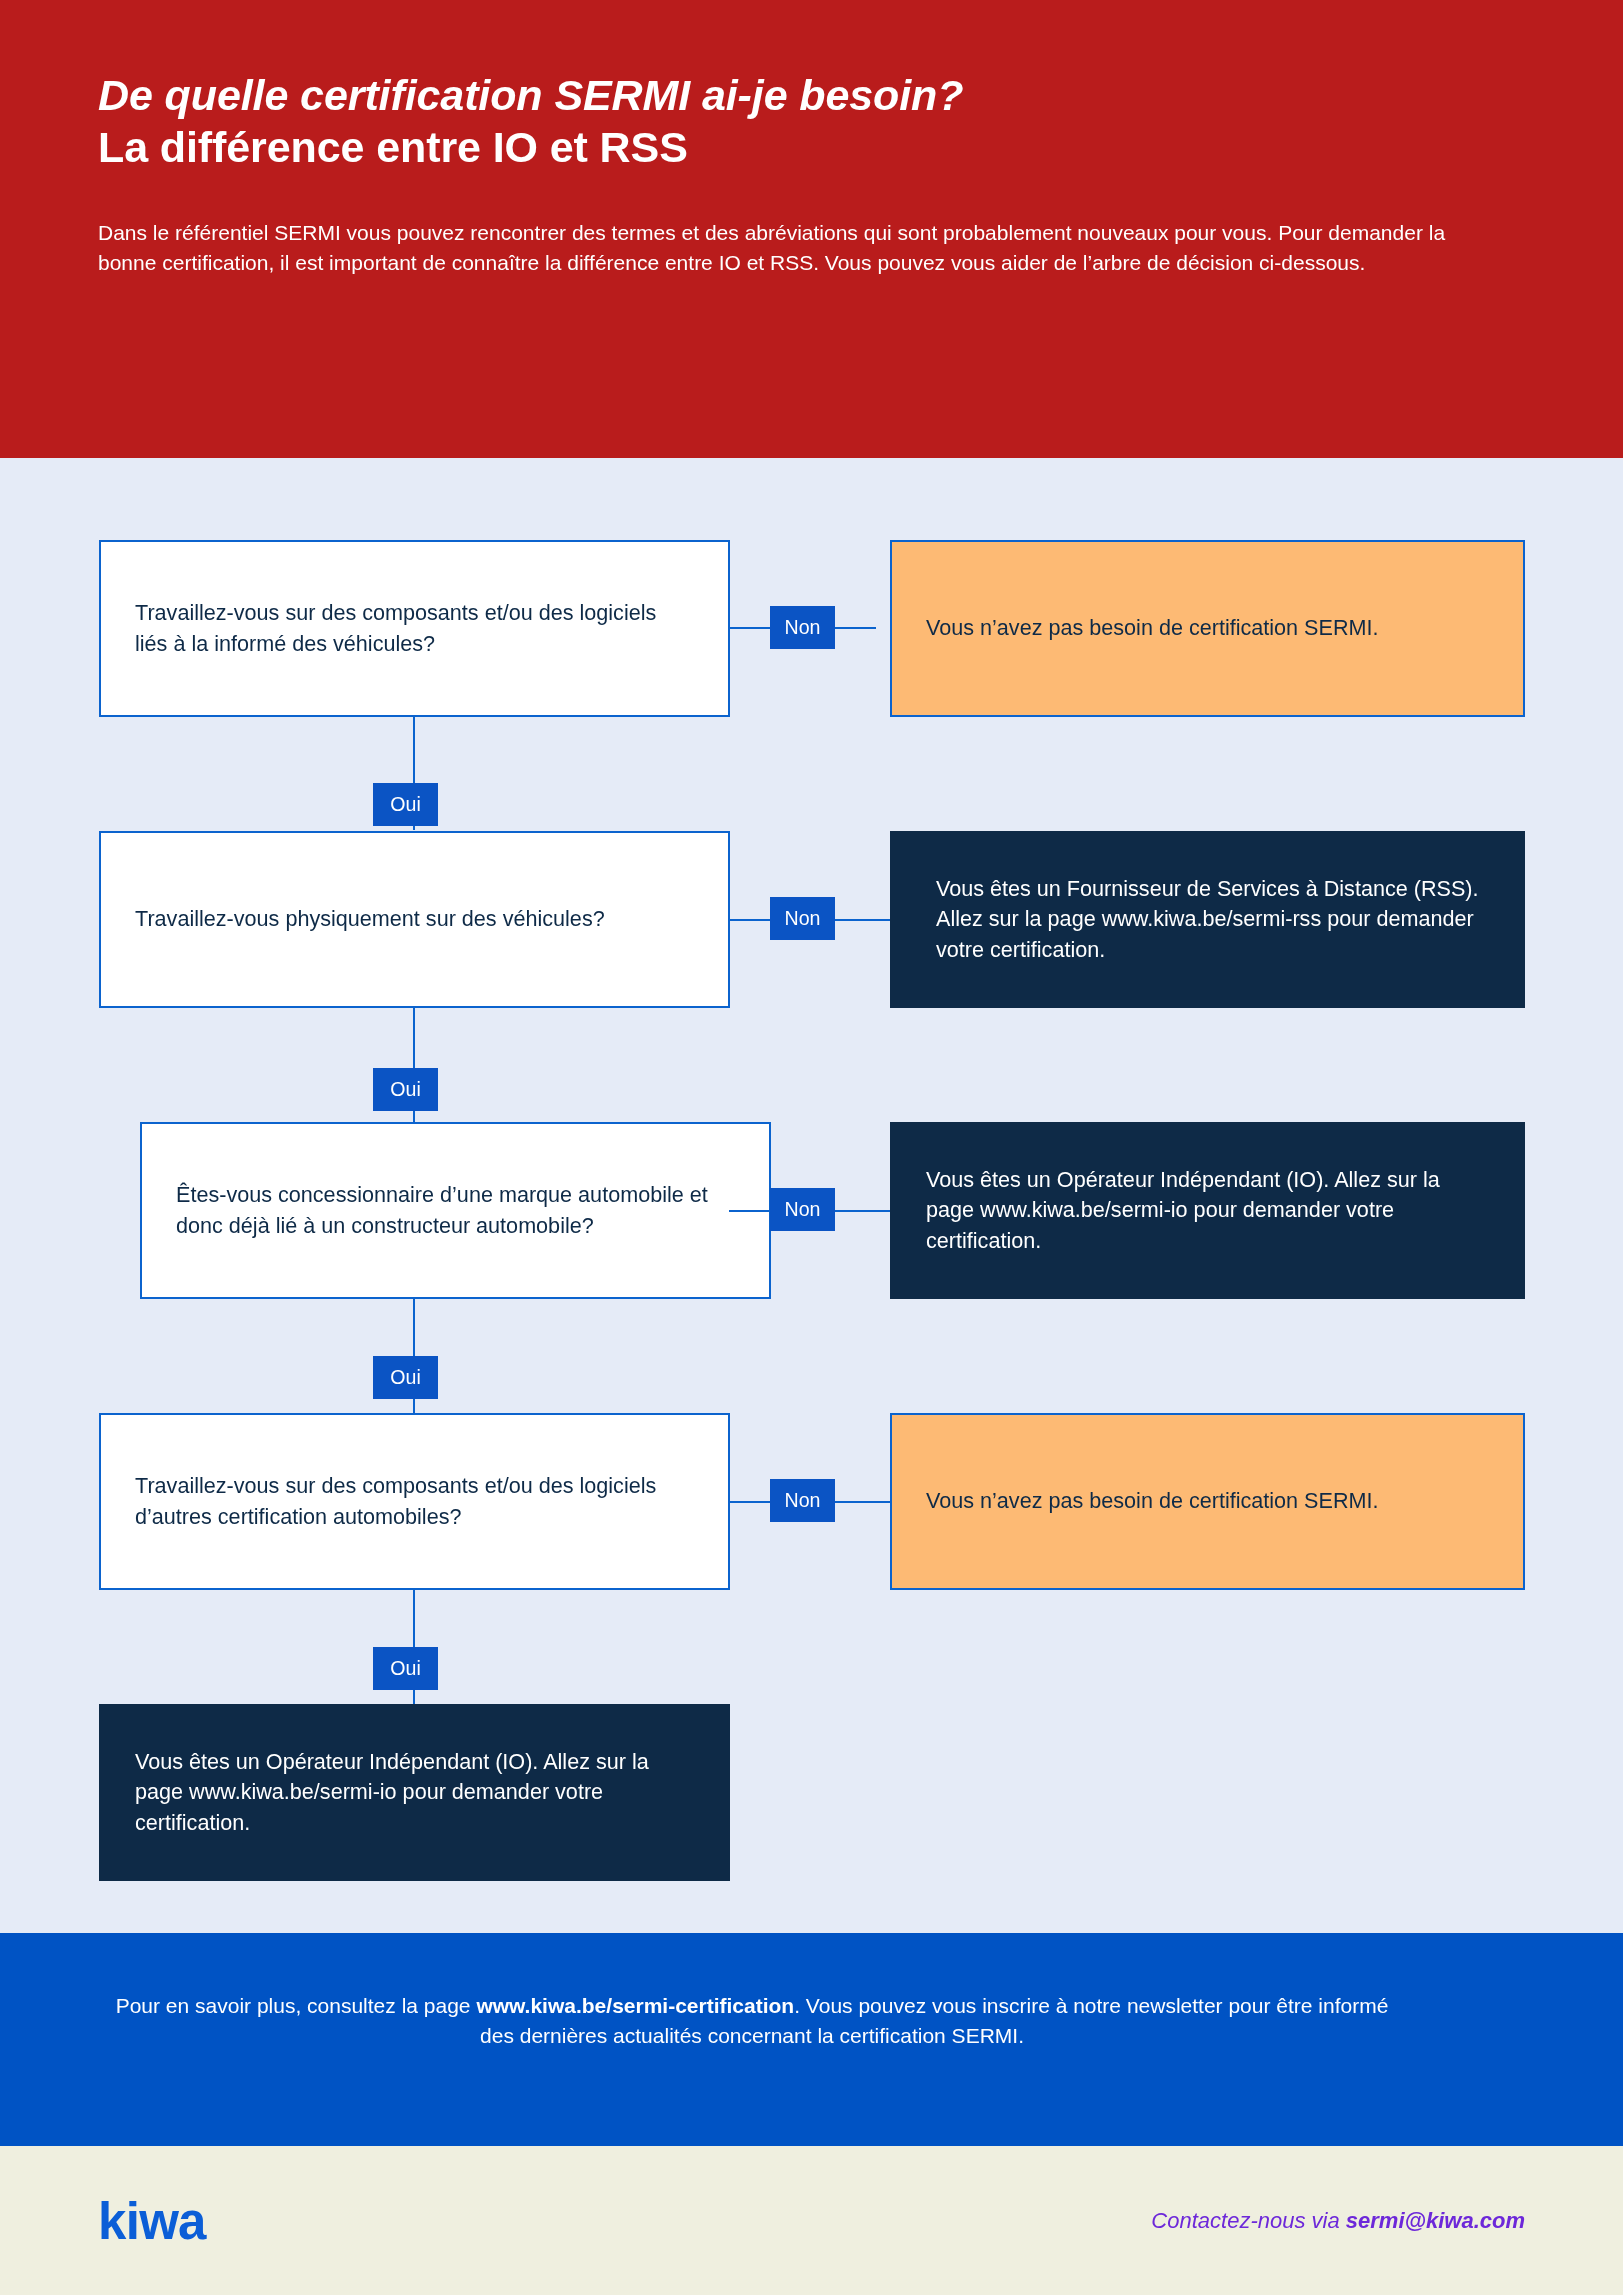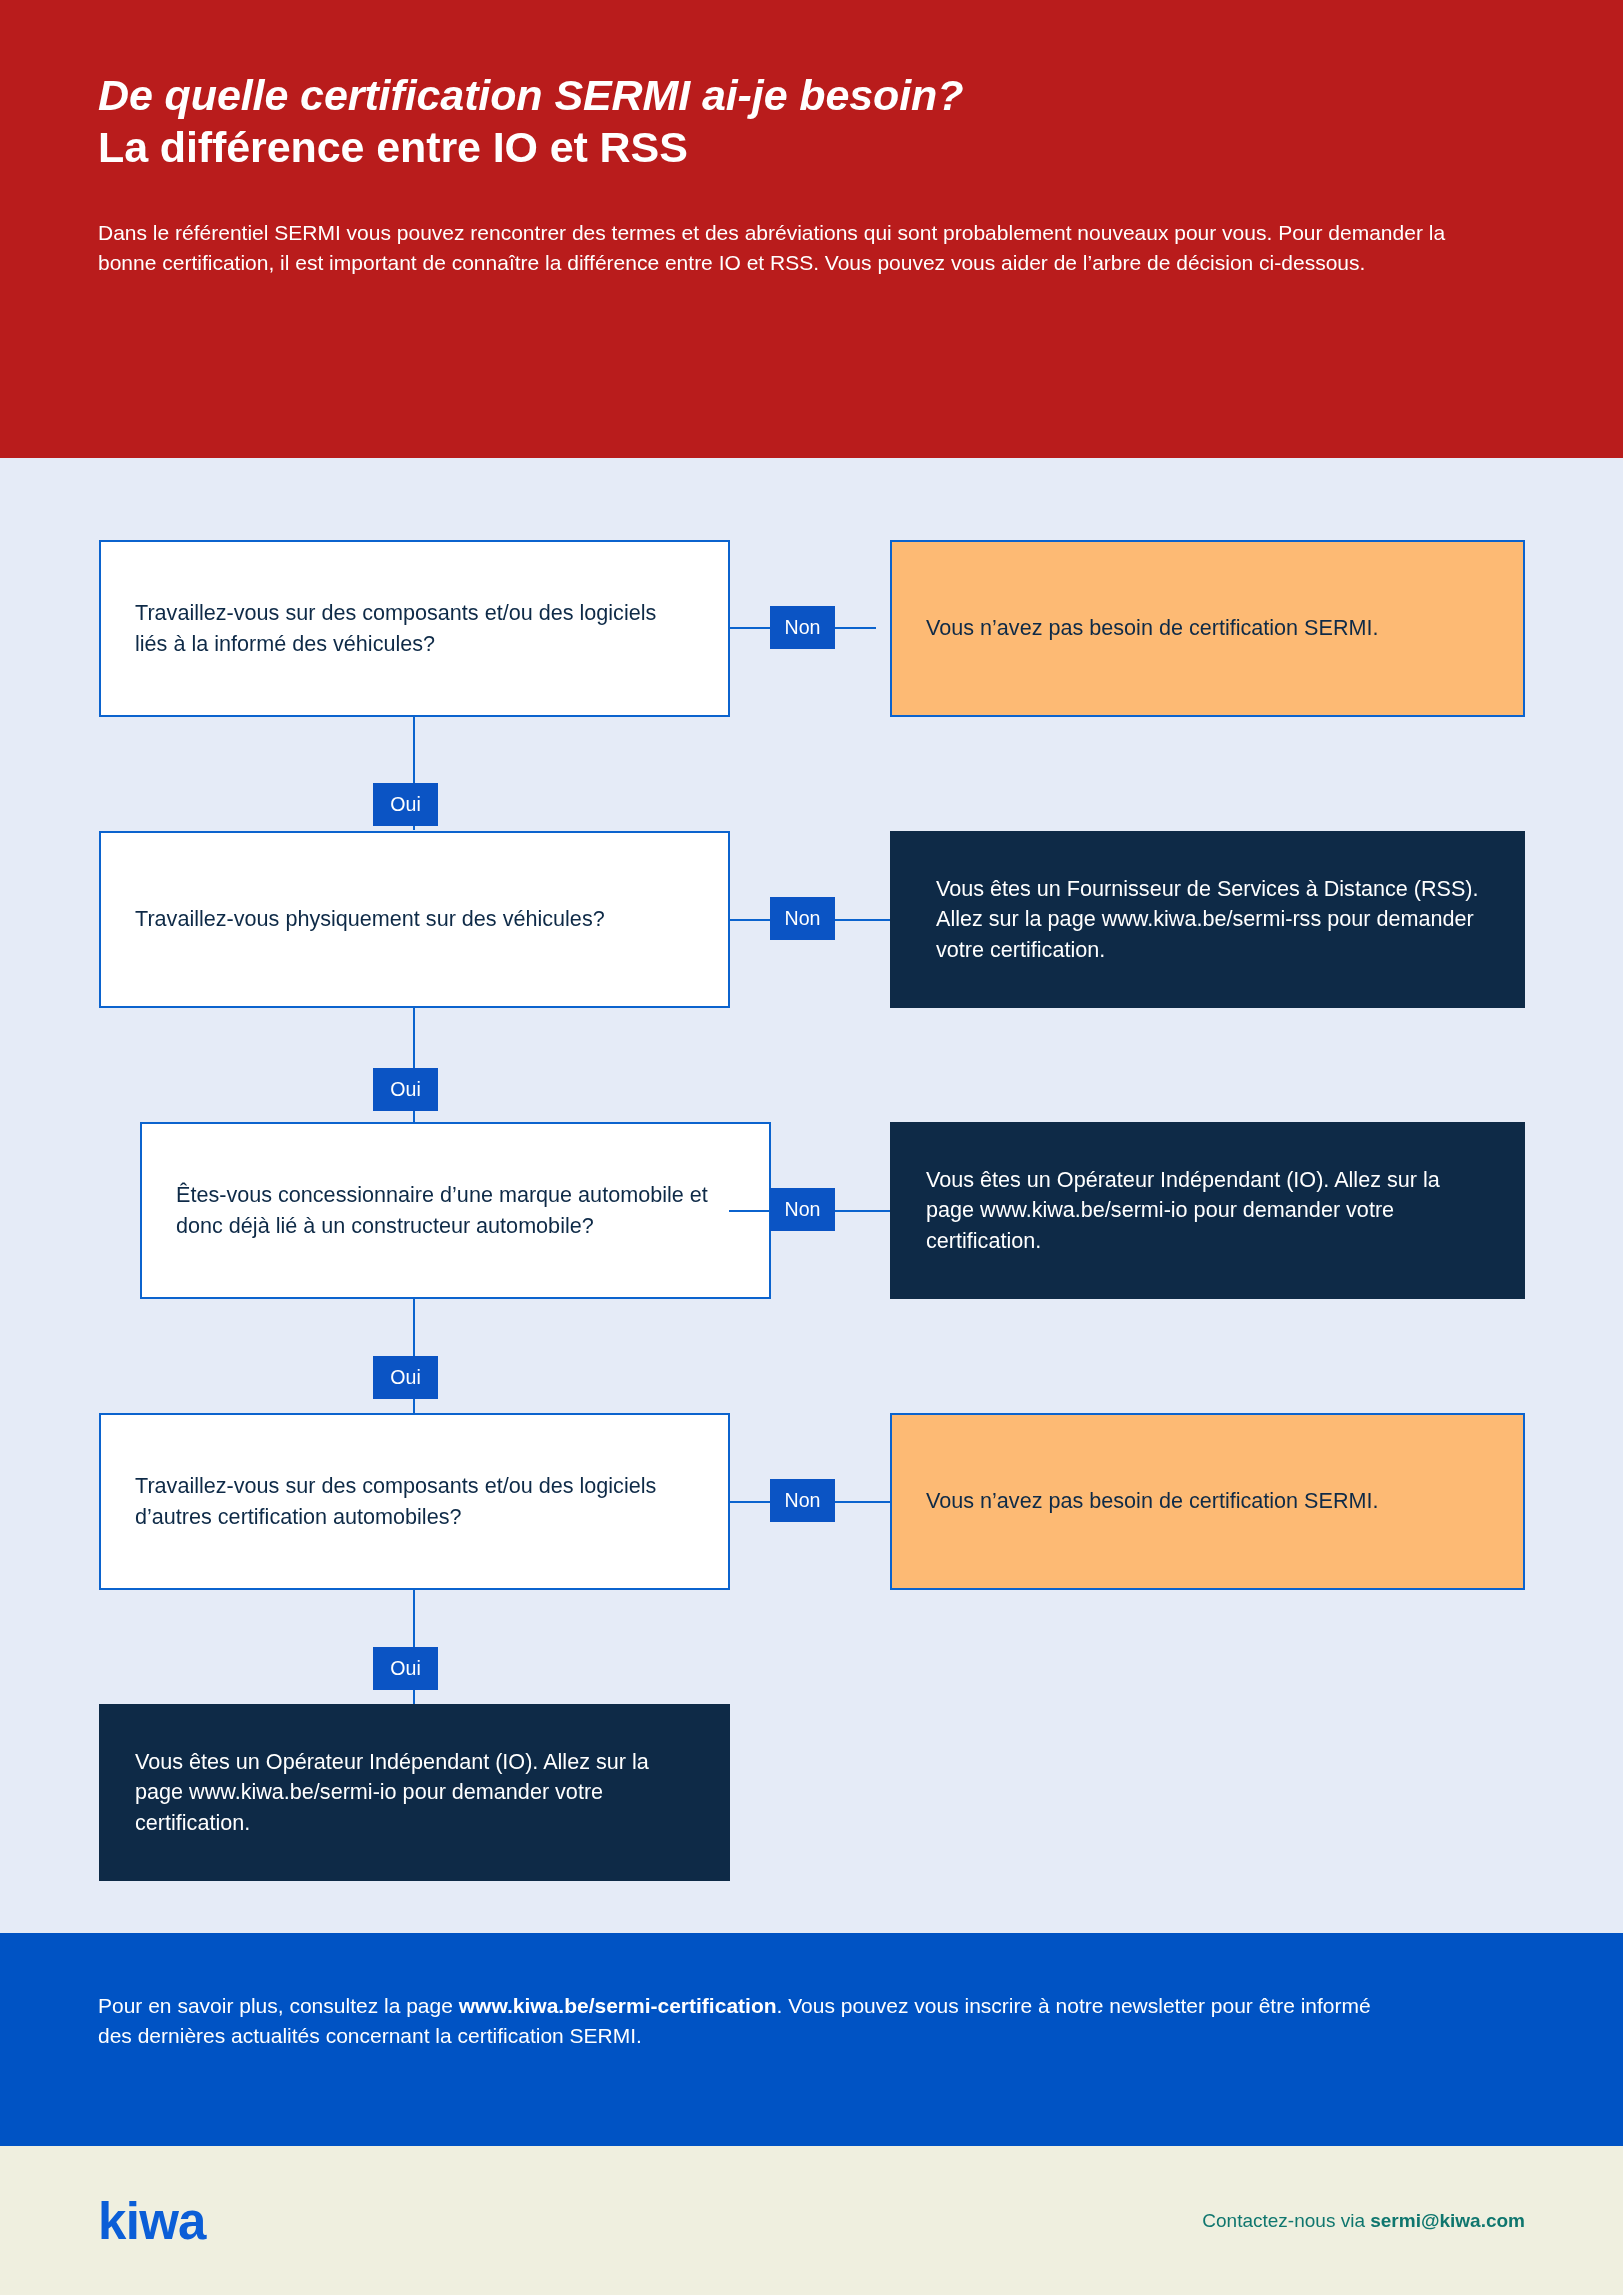--- a/index.html
+++ b/index.html
@@ -111,20 +111,21 @@
     justify-content: center;
     z-index: 5;
   }
 
   
   .cta {
     background: #0053C4;
     height: 213px;
     box-sizing: border-box;
     padding: 58px 98px 0 98px;
+    text-align: center;
   }
   .cta-text {
     font-size: 21px;
     line-height: 1.45;
     color: #ffffff;
     max-width: 1308px;
   }
   .cta-text b { font-weight: 700; }
 
   
@@ -138,22 +139,23 @@
     justify-content: space-between;
   }
   .logo {
     font-size: 51px;
     font-weight: 700;
     color: #0B5ED7;
     letter-spacing: -0.7px;
     line-height: 1;
   }
   .contact {
-    font-size: 19px;
-    color: #0f766e;
+    font-size: 22px;
+    color: #6d28d9;
+    font-style: italic;
   }
   .contact b { font-weight: 700; }
 </style>
 </head>
 <body>
 
 <div class="header">
   <h1 class="title-main">De quelle certification SERMI ai-je besoin?</h1>
   <h2 class="title-sub">La différence entre IO et RSS</h2>
   <p class="header-intro">Dans le référentiel SERMI vous pouvez rencontrer des termes et des abréviations qui sont probablement nouveaux pour vous. Pour demander la bonne certification, il est important de connaître la différence entre IO et RSS. Vous pouvez vous aider de l’arbre de décision ci-dessous.</p>

